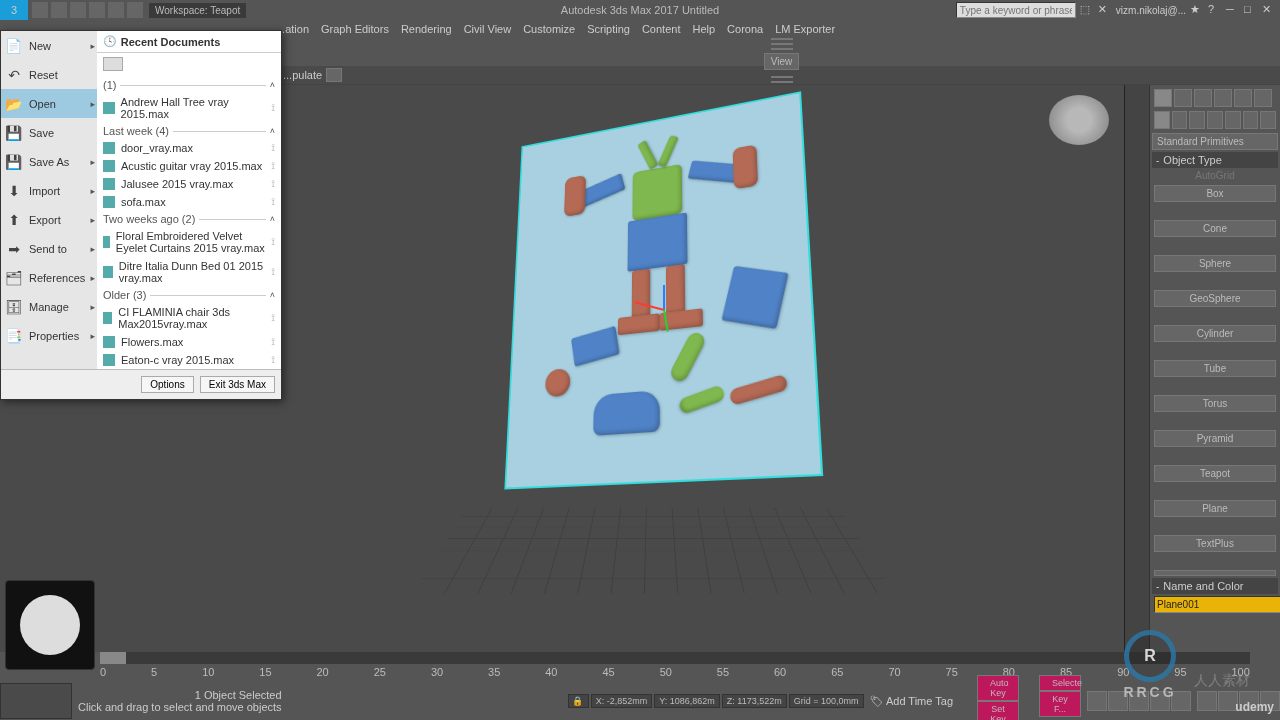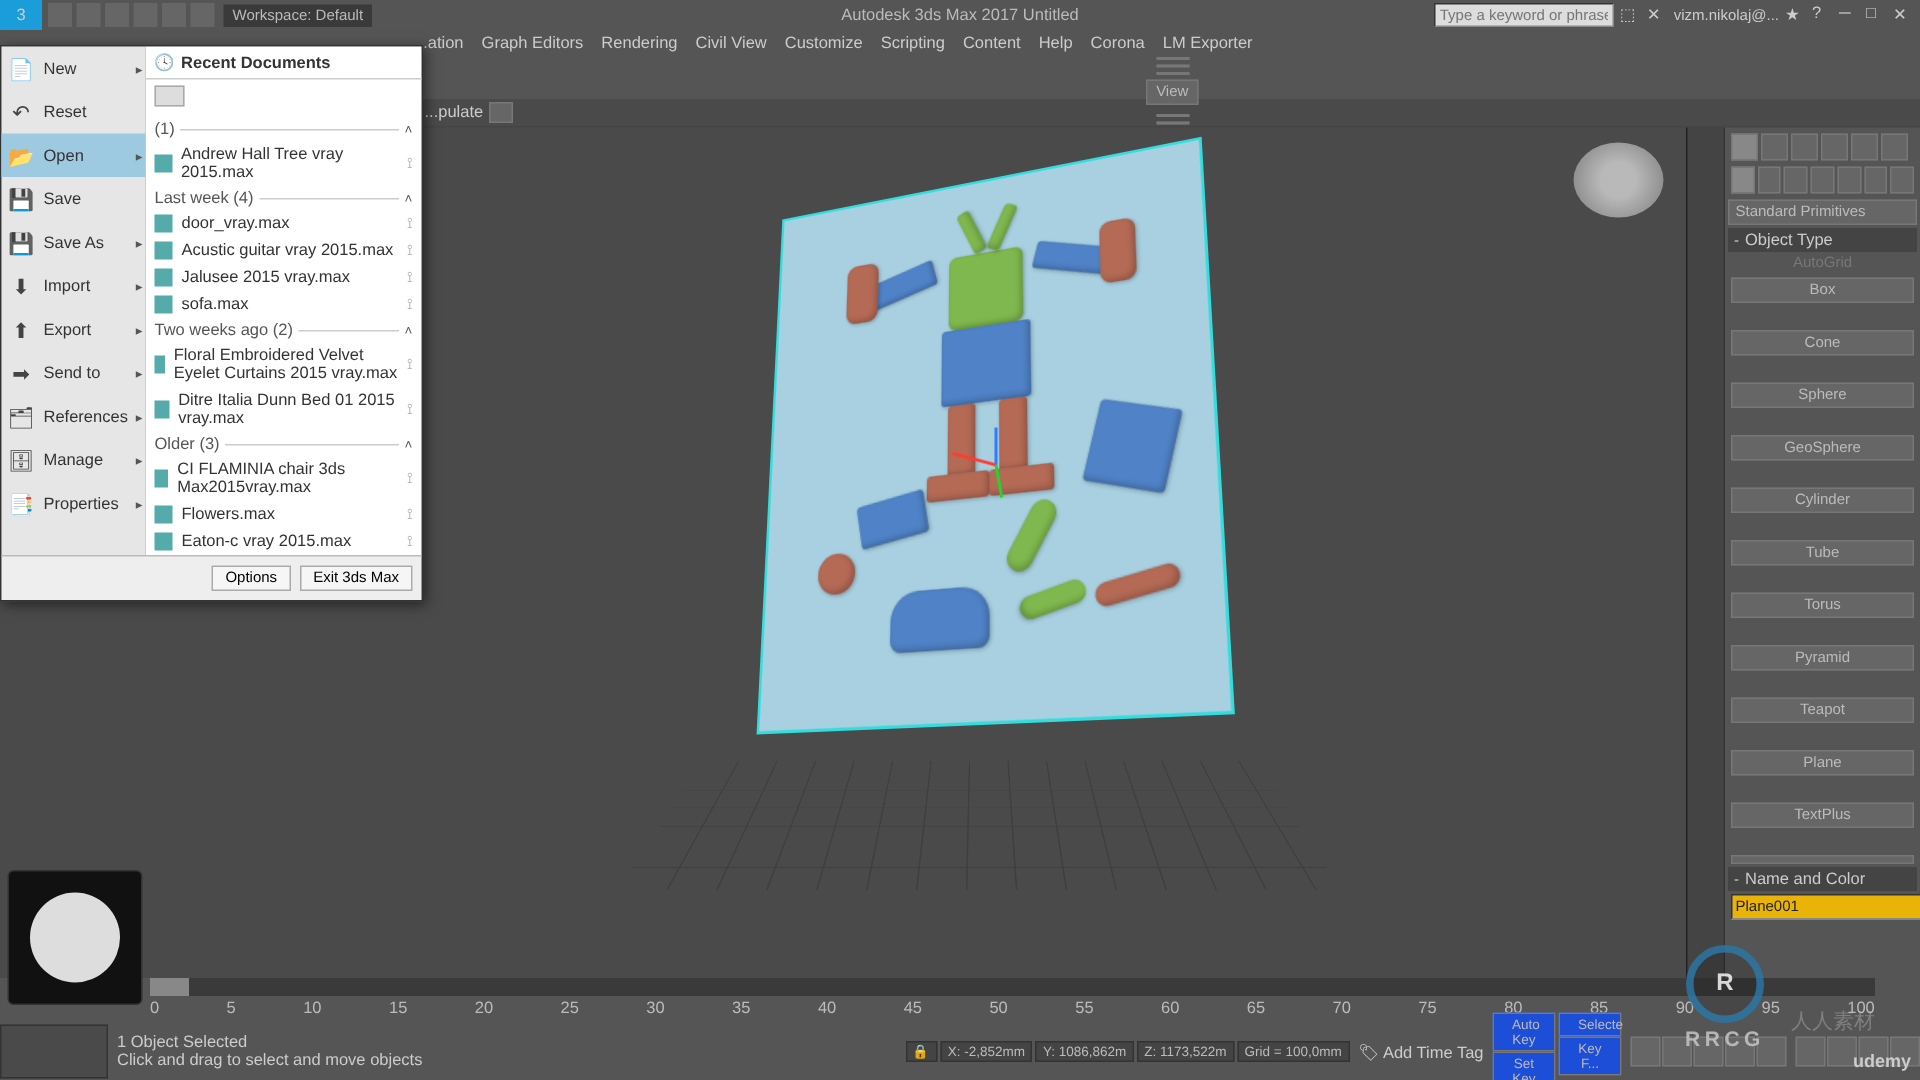--- a/index.html
+++ b/index.html
@@ -89,25 +89,25 @@
 
 
 .timeline { position: absolute; left: 0; right: 0; bottom: 38px; height: 30px; background: #555; }
 .time-slider { position: absolute; left: 100px; right: 30px; top: 0; height: 12px; background: #3a3a3a; }
 .slider-thumb { position: absolute; left: 0; top: 0; width: 26px; height: 12px; background: #888; }
 .ticks { position: absolute; left: 100px; right: 30px; bottom: 2px; height: 14px; display: flex; justify-content: space-between; font-size: 9px; color: #bbb; }
 
 
 .status-bar { position: absolute; left: 0; right: 0; bottom: 0; height: 38px; background: #555; display: flex; align-items: center; font-size: 10px; }
 .status-left { width: 72px; height: 36px; background: #4a4a4a; border: 1px solid #333; }
-.status-msg { padding: 0 6px; }
+.status-msg { padding: 0 6px; text-align: right; }
 .coord-box { display: flex; gap: 2px; margin-left: auto; align-items: center; }
 .coord-box .fld { background: #444; padding: 1px 4px; color: #bbb; border: 1px solid #333; font-size: 9px; }
 .anim-btns { display: flex; gap: 2px; margin-left: 6px; }
-.anim-btns .ab { background: #1d4ed8; color: #bbb; padding: 2px 12px; font-size: 9px; border: 1px solid #777; width: 42px; text-align: center; }
+.anim-btns .ab { background: #be185d; color: #bbb; padding: 2px 12px; font-size: 9px; border: 1px solid #777; width: 42px; text-align: center; margin-left: 18px; }
 .play-btns { display: flex; gap: 1px; margin-left: 6px; }
 .play-btns span { width: 20px; height: 20px; background: #666; border: 1px solid #777; }
 
 
 .face-widget { position: absolute; left: 5px; bottom: 50px; width: 90px; height: 90px; background: #111; border: 1px solid #333; border-radius: 4px; display: flex; align-items: center; justify-content: center; }
 .face-widget .face { width: 60px; height: 60px; background: #ddd; border-radius: 50%; }
 
 
 .rrcg-logo { position: absolute; right: 70px; bottom: 20px; width: 120px; height: 70px; opacity: 0.8; display: flex; flex-direction: column; align-items: center; justify-content: center; pointer-events:none; }
 .rrcg-logo .circle { width: 52px; height: 52px; border: 5px solid #2a78a8; border-radius: 50%; display:flex; align-items:center; justify-content:center; color:#fff; font-weight:bold; font-size:16px; background:rgba(0,0,0,.2); }
@@ -121,21 +121,21 @@
 <div class="title-bar">
   <div class="app-logo">3</div>
   <div class="toolbox">
     <span></span>
     <span></span>
     <span></span>
     <span></span>
     <span></span>
     <span></span>
   </div>
-  <div class="workspace-sel">Workspace: Default</div>
+  <div class="workspace-sel">Workspace: Teapot</div>
   <div class="title-center">Autodesk 3ds Max 2017   Untitled</div>
   <div class="title-right">
     <input class="search-box" placeholder="Type a keyword or phrase" style="">
     <span class="title-icon">⬚</span>
     <span class="title-icon">✕</span>
     <span style="font-size:10px">vizm.nikolaj@...</span>
     <span class="title-icon">★</span>
     <span class="title-icon">?</span>
     <span class="title-icon">─</span>
     <span class="title-icon">□</span>

